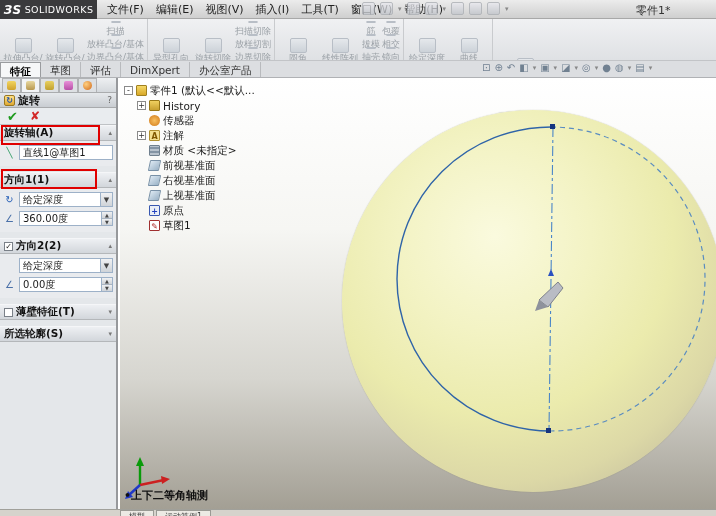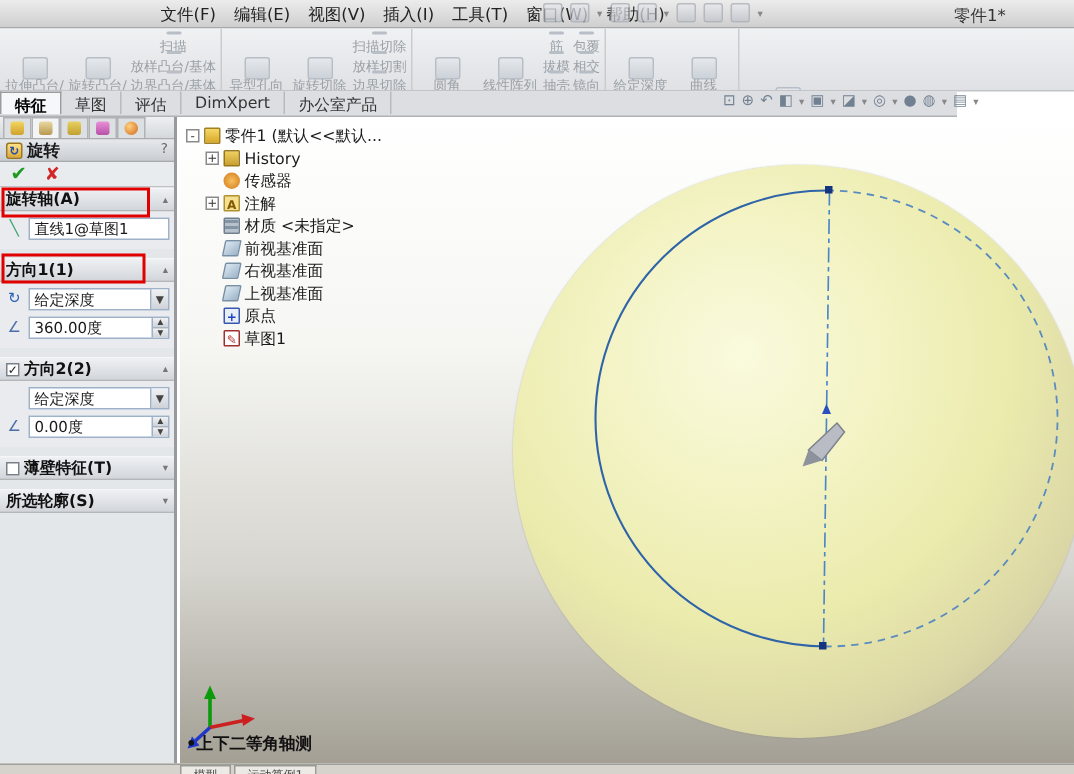--- a/index.html
+++ b/index.html
@@ -32,22 +32,22 @@
   .bigbtn .icn { width:17px; height:15px; background:linear-gradient(#e5e8ec,#ccd2d8);
     border:1px solid #b8bec6; border-radius:2px; flex:0 0 auto; }
   .smallcol { display:flex; flex-direction:column; justify-content:center; gap:1px; }
   .smallbtn { display:flex; align-items:center; gap:2px; height:12px;
     color:#9aa0a6; font-size:9px; white-space:nowrap;flex-direction:column; }
   .smallbtn .icn { width:10px; height:10px; background:linear-gradient(#e5e8ec,#ccd2d8);
     border:1px solid #b8bec6; border-radius:1px; }
   .darrow { font-size:7px; color:#a0a6ac; }
 
   
-  #tabrow { position:absolute; left:0; top:61px; width:638px; height:17px;
-    background:#dcdee1; border-bottom:1px solid #b0b2b5; display:flex; align-items:flex-start; }
+  #tabrow { position:absolute; left:0; top:61px; width:716px; height:17px;
+    background:#dcdee1; border-bottom:1px solid #b0b2b5; display:flex; align-items:center; }
   .ctab { padding:2px 9px 1px 9px; font-size:10.5px; color:#333;
     border-right:1px solid #b8babd; height:15px; }
   .ctab.active { background:#f6f7f8; border:1px solid #9a9c9f; border-bottom:none;
     font-weight:bold; color:#000; }
   #headsup { position:absolute; left:482px; top:62px; display:flex; align-items:center; gap:4px; }
   .hicon { font-size:10px; color:#5f7184; opacity:.85; }
 
   
   #panel { position:absolute; left:0; top:78px; width:118px; height:431px;
     background:#e4e7ea; border-right:2px solid #97999c; }
@@ -130,20 +130,24 @@
   #statusstrip { position:absolute; left:0; top:509px; width:716px; height:7px;
     background:#d6d3cc; border-top:1px solid #a0a09a; display:flex; gap:2px;
     padding-left:120px; overflow:hidden; }
   .stab { background:#eceae4; border:1px solid #9a9a94; border-bottom:none; padding:0 8px;
     font-size:8px; color:#444; height:12px; }
 </style>
 </head>
 <body>
 
 <div id="titlebar">
+  <div id="logo">
+    <span class="mark">ЗS</span>
+    <span>SOLIDWORKS</span>
+  </div>
   <div id="menubar">
     <span class="menu-item">文件(F)</span>
     <span class="menu-item">编辑(E)</span>
     <span class="menu-item">视图(V)</span>
     <span class="menu-item">插入(I)</span>
     <span class="menu-item">工具(T)</span>
     <span class="menu-item">窗口(W)</span>
     <span class="menu-item">帮助(H)</span>
   </div>
   <div id="qat">

